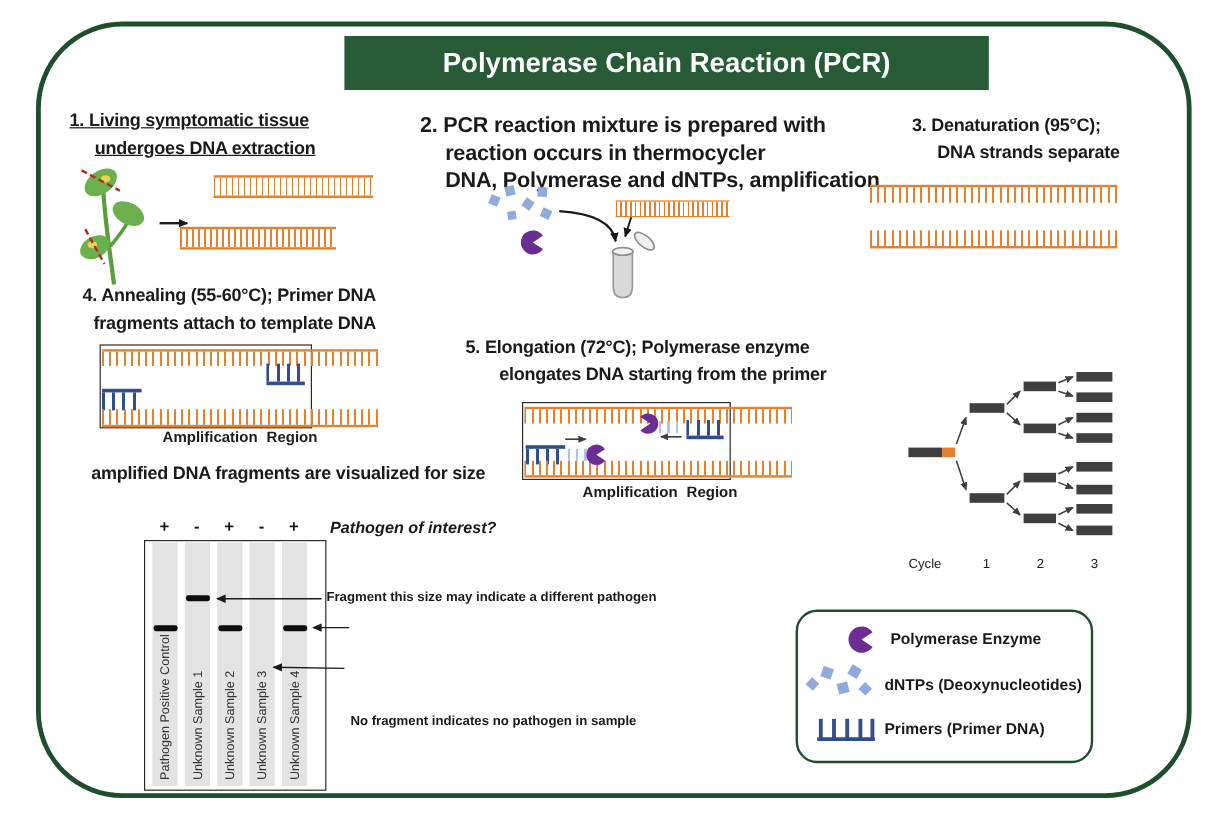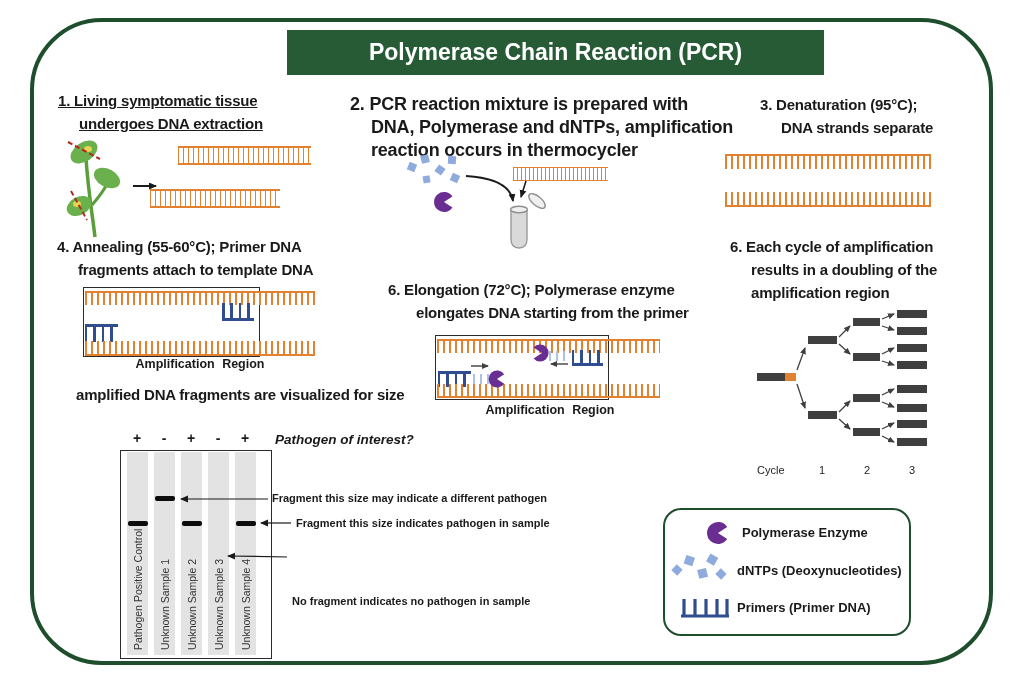--- a/index.html
+++ b/index.html
@@ -54,39 +54,34 @@
 
   <div class="abs outer-border"></div>
   <div class="abs title-bar">Polymerase Chain Reaction (PCR)</div>
 
   <div class="abs step-text" style="left:58px;top:89px;text-decoration:underline;">
     <div>1. Living symptomatic tissue</div>
     <div class="indent">undergoes DNA extraction</div>
   </div>
   <div class="abs step-text" style="left:350px;top:93px;font-size:18px;">
     <div>2. PCR reaction mixture is prepared with</div>
+    <div class="indent">reaction occurs in thermocycler</div>
     <div class="indent">DNA, Polymerase and dNTPs, amplification</div>
-    <div class="indent">reaction occurs in thermocycler</div>
   </div>
   <div class="abs step-text" style="left:760px;top:93px;">
     <div>3. Denaturation (95°C);</div>
     <div class="indent">DNA strands separate</div>
   </div>
-  <div class="abs step-text" style="left:57px;top:235px;">
+  <div class="abs step-text" style="left:57px;top:235px;text-align:right;">
     <div>4. Annealing (55-60°C); Primer DNA</div>
     <div class="indent">fragments attach to template DNA</div>
   </div>
   <div class="abs step-text" style="left:388px;top:278px;">
-    <div>6. Elongation (72°C); Polymerase enzyme</div>
+    <div>5. Elongation (72°C); Polymerase enzyme</div>
     <div class="indent2">elongates DNA starting from the primer</div>
-  </div>
-  <div class="abs step-text" style="left:730px;top:235px;">
-    <div>6. Each cycle of amplification</div>
-    <div class="indent">results in a doubling of the</div>
-    <div class="indent">amplification region</div>
   </div>
   <div class="abs step-text" style="left:48px;top:383px;">
     <div class="indent2">amplified DNA fragments are visualized for size</div>
   </div>
 
   <div class="abs dna-ladder" style="left:178px;top:146px;width:133px;height:15px;"></div>
   <div class="abs dna-ladder" style="left:150px;top:189px;width:130px;height:15px;"></div>
 
   <div class="abs dna-ladder small" style="left:513px;top:167px;width:95px;height:12px;"></div>
 
@@ -124,21 +119,20 @@
   <div class="abs gel-sign" style="left:184px;">+</div>
   <div class="abs gel-sign" style="left:211px;">-</div>
   <div class="abs gel-sign" style="left:238px;">+</div>
   <div class="abs lane-label" style="left:132px;top:650px;">Pathogen Positive Control</div>
   <div class="abs lane-label" style="left:159px;top:650px;">Unknown Sample 1</div>
   <div class="abs lane-label" style="left:186px;top:650px;">Unknown Sample 2</div>
   <div class="abs lane-label" style="left:213px;top:650px;">Unknown Sample 3</div>
   <div class="abs lane-label" style="left:240px;top:650px;">Unknown Sample 4</div>
   <div class="abs question" style="left:275px;top:432px;">Pathogen of interest?</div>
   <div class="abs annot" style="left:272px;top:492px;">Fragment this size may indicate a different pathogen</div>
-  <div class="abs annot" style="left:296px;top:517px;">Fragment this size indicates pathogen in sample</div>
   <div class="abs annot" style="left:292px;top:551px;margin-top:44px;">No fragment indicates no pathogen in sample</div>
 
   <div class="abs cycle-label" style="left:757px;top:452px;">Cycle</div>
   <div class="abs cycle-label" style="left:819px;top:452px;">1</div>
   <div class="abs cycle-label" style="left:864px;top:452px;">2</div>
   <div class="abs cycle-label" style="left:909px;top:452px;">3</div>
 
   <div class="abs legend-box"></div>
   <div class="abs legend-label" style="left:742px;top:525px;">Polymerase Enzyme</div>
   <div class="abs legend-label" style="left:737px;top:563px;">dNTPs (Deoxynucleotides)</div>

